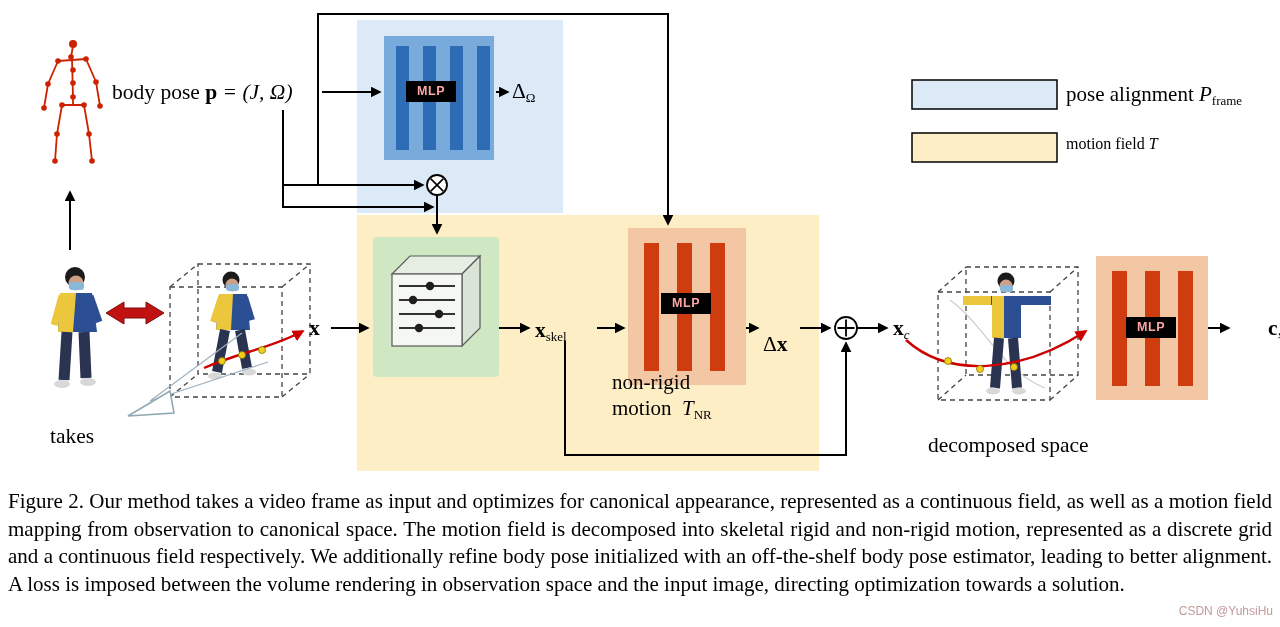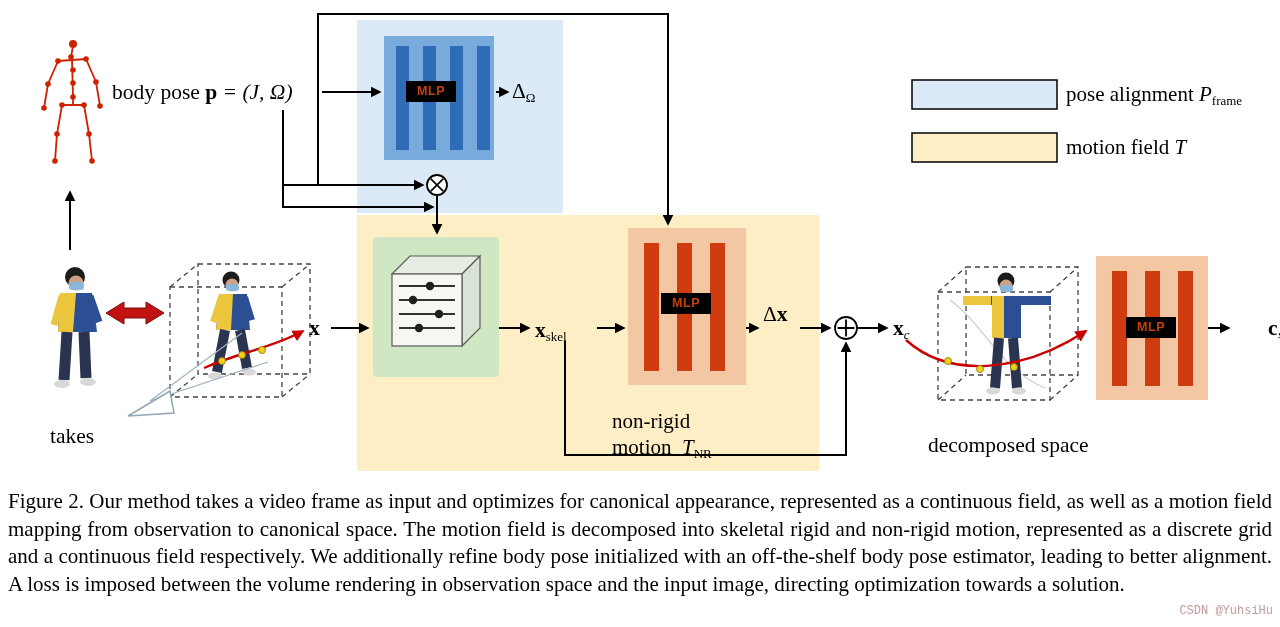--- a/index.html
+++ b/index.html
@@ -3,25 +3,25 @@
 <meta charset="utf-8">
 <style>
   html,body{margin:0;padding:0;background:#fff;}
   .page{position:relative;width:1280px;height:627px;background:#ffffff;overflow:hidden;
         font-family:"Liberation Serif",serif;color:#000;}
   svg.diagram{position:absolute;left:0;top:0;}
   .lbl{position:absolute;font-size:21.5px;line-height:1.26;white-space:nowrap;}
   .lbl b{font-weight:bold;font-style:normal;}
   .it{font-style:italic;}
   .sub{font-size:13px;vertical-align:-4px;}
-  .chip{position:absolute;background:#000;color:#c2410c;font-family:"Liberation Sans",sans-serif;
+  .chip{position:absolute;background:#000;color:#fca5a5;font-family:"Liberation Sans",sans-serif;
         font-size:12.5px;font-weight:bold;letter-spacing:.6px;padding:4px 11px;line-height:1;}
   .caption{position:absolute;left:8px;top:488px;width:1264px;font-size:21px;line-height:27.6px;
            text-align:justify;}
-  .watermark{position:absolute;right:7px;top:604px;font-family:Liberation Mono, monospace;
+  .watermark{position:absolute;right:7px;top:604px;font-family:Liberation Sans, sans-serif;
              font-size:12px;color:#c49a9a;}
 </style>
 </head>
 <body>
 
 <div class="page">
 
 <svg class="diagram" width="1280" height="627" viewBox="0 0 1280 627">
   <defs>
     <marker id="ah" viewBox="0 0 10 10" refX="8.5" refY="5" markerWidth="5.5" markerHeight="5.5" orient="auto-start-reverse">
@@ -220,34 +220,34 @@
 </div>
 
 <div class="lbl" style="left:309px;top:315px">
   <b>x</b>
 </div>
 
 <div class="lbl" style="left:535px;top:317px">
   <b>x</b><span class="sub">skel</span>
 </div>
 
-<div class="lbl" style="left:763px;top:301px">
+<div class="lbl" style="left:763px;top:331px">
   <span>Δ</span><b>x</b>
 </div>
 
 <div class="lbl" style="left:893px;top:315px">
   <b>x</b><span class="sub it">c</span>
 </div>
 
 <div class="lbl" style="left:1268px;top:315px">
   <b>c</b><span class="it">, σ</span>
 </div>
 
 
-<div class="lbl" style="left:612px;top:408px;font-size:21px">
+<div class="lbl" style="left:612px;top:369px;font-size:21px">
   <div>non-rigid</div>
   <div>
     <span>motion</span>&nbsp;
     <span class="it">T</span><span class="sub">NR</span>
   </div>
 </div>
 
 <div class="lbl" style="left:50px;top:423px">
   <span>takes</span>
 </div>
@@ -255,21 +255,21 @@
 
 <div class="lbl" style="left:928px;top:432px">
   <span>decomposed space</span>
 </div>
 
 <div class="lbl" style="left:1066px;top:81px;font-size:21px">
   <span>pose alignment</span>
   <span class="it">P</span><span class="sub">frame</span>
 </div>
 
-<div class="lbl" style="left:1066px;top:134px;font-size:21px">
+<div class="lbl" style="left:1066px;top:134px;font-size:16px">
   <span>motion field</span>
   <span class="it">T</span>
 </div>
 
 <div class="chip" style="left:406px;top:81px">MLP</div>
 <div class="chip" style="left:661px;top:293px">MLP</div>
 <div class="chip" style="left:1126px;top:317px">MLP</div>
 
 <div class="caption">
   <span>Figure 2.</span>

